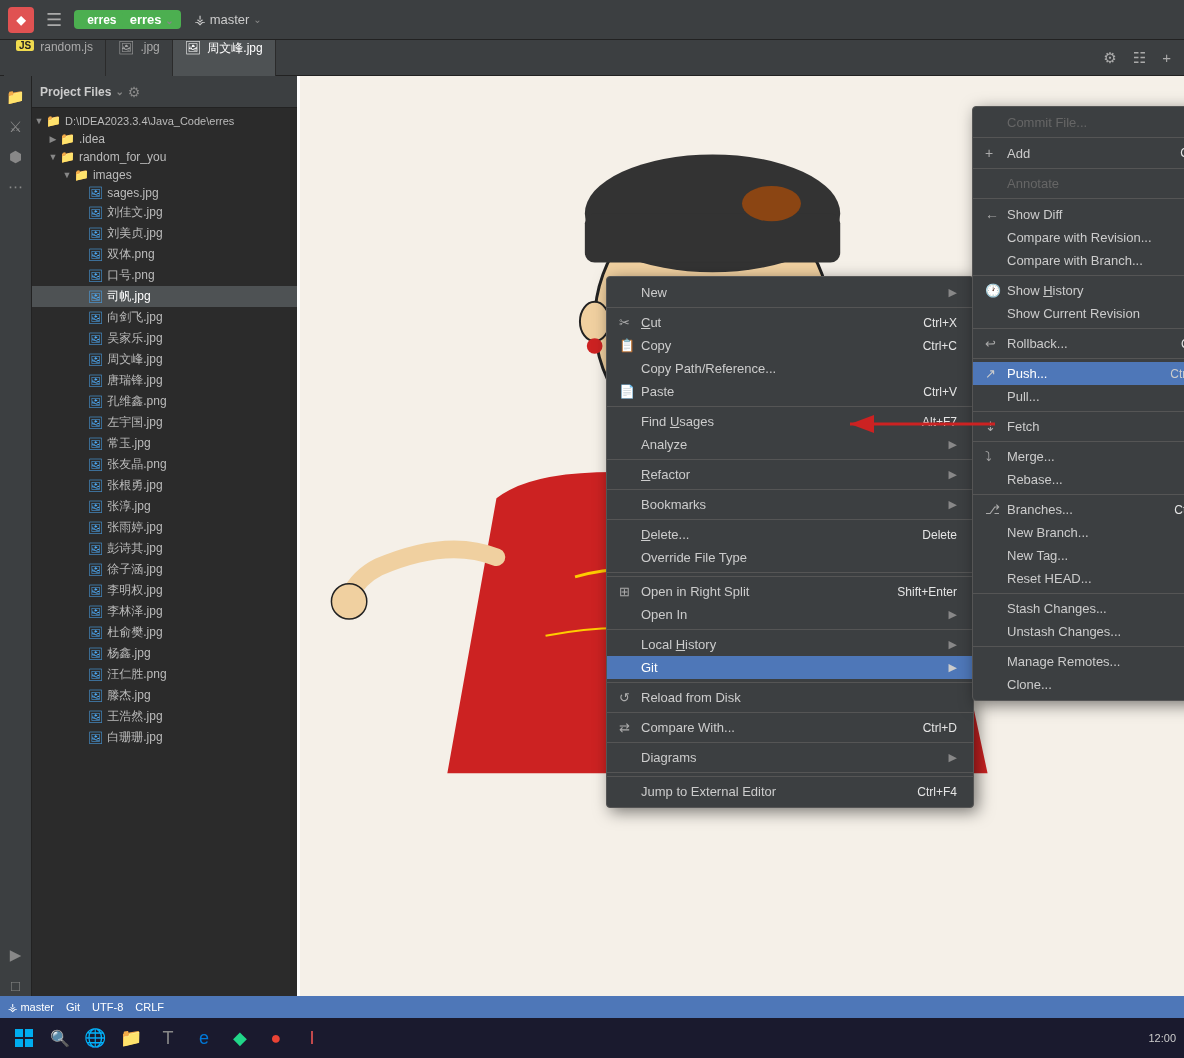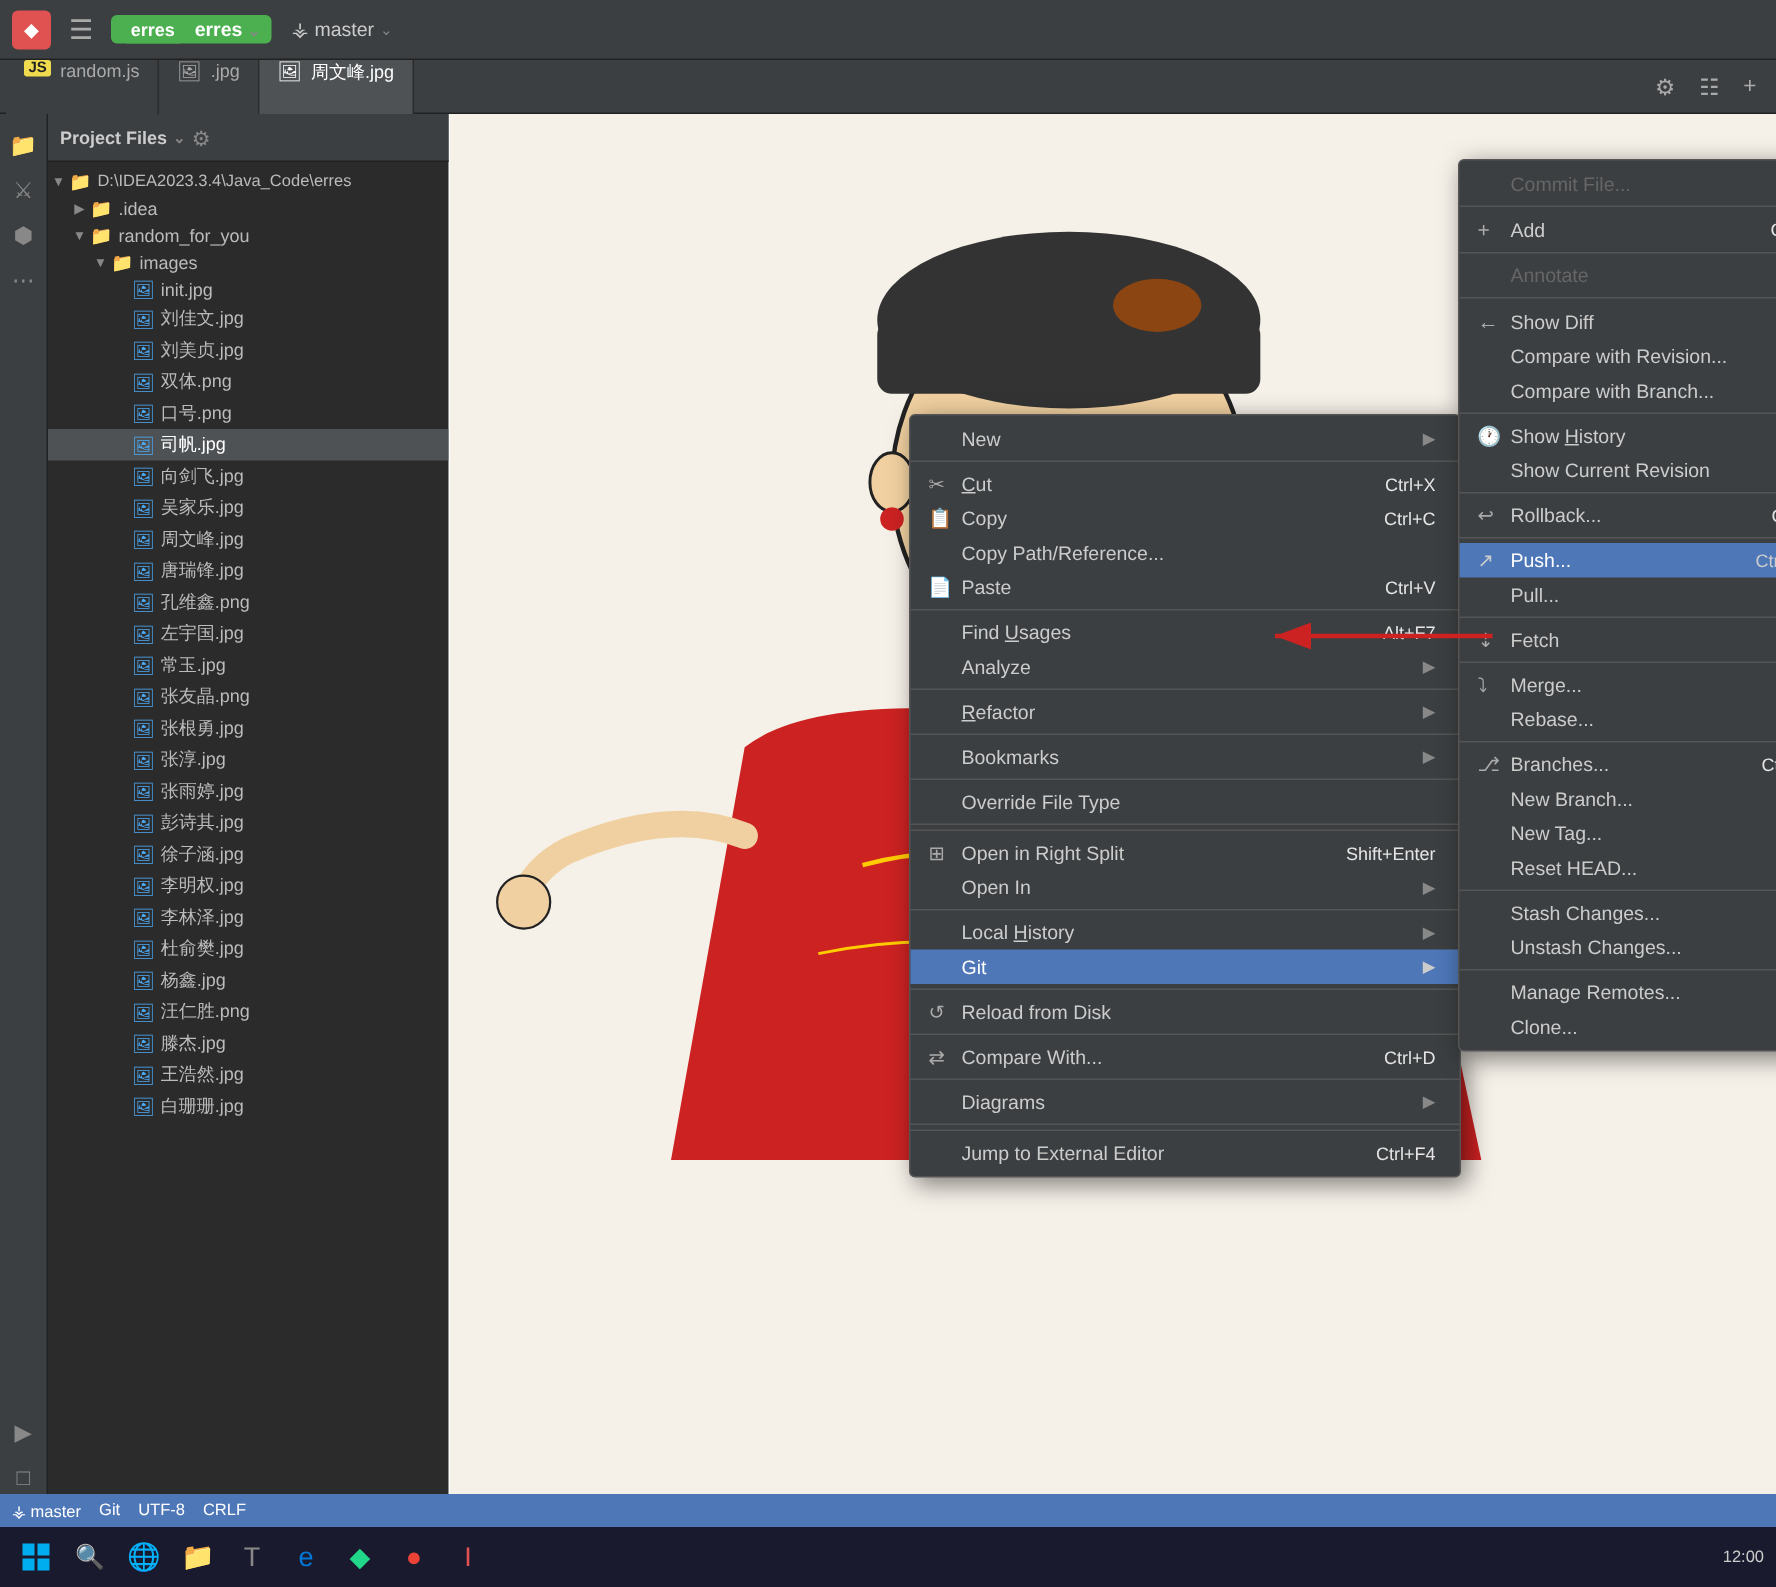--- a/index.html
+++ b/index.html
@@ -98,21 +98,21 @@
       display: flex; align-items: center; justify-content: center;
       color: #888; cursor: pointer; border-radius: 3px; font-size: 15px;
     }
     .left-icon-spacer { flex: 1; }
 
     
     .file-tree-panel {
       width: 268px;
       background: #2b2b2b;
       display: flex; flex-direction: column;
-      border-right: 1px solid #ffffff;
+      border-right: 3px solid #ffffff;
     }
     .file-tree-header {
       height: 32px;
       background: #3c3f41;
       display: flex; align-items: center; padding: 0 8px; gap: 4px;
       font-size: 12px; font-weight: bold; color: #ccc;
       border-bottom: 1px solid #222;
     }
     .file-tree-header-btn { background: none; border: none; color: #888; cursor: pointer; font-size: 14px; }
     .file-tree-body { flex: 1; overflow-y: auto; padding: 4px 0; }
@@ -311,21 +311,21 @@
         <span class="tree-indent" style="width:28px;"></span>
         <span class="tree-arrow">▼</span>
         <span class="tree-file-icon">📁</span>
         <span>images</span>
       </div>
 
       <div class="tree-item">
         <span class="tree-indent" style="width:42px;"></span>
         <span class="tree-arrow" style="width:14px;"></span>
         <span class="tree-file-icon" style="color:#4dabf7;">🖼</span>
-        <span>init.jpg</span>
+        <span>sages.jpg</span>
       </div>
       <div class="tree-item">
         <span class="tree-indent" style="width:42px;"></span>
           <span style="width:14px;display:inline-block;"></span>
         <span class="tree-file-icon" style="color:#4dabf7;">🖼</span>
         <span>刘佳文.jpg</span>
       </div>
       <div class="tree-item">
         <span class="tree-indent" style="width:42px;"></span>
           <span style="width:14px;display:inline-block;"></span>
@@ -585,20 +585,25 @@
       </div>
       <div class="menu-separator"></div>
 
       <div class="menu-item">
         <span class="menu-item-icon"></span>
         <span class="menu-item-label">Bookmarks</span>
         <span class="menu-item-arrow">▶</span>
       </div>
       <div class="menu-separator"></div>
 
+      <div class="menu-item">
+        <span class="menu-item-icon"></span>
+        <span class="menu-item-label"><span class="underline">D</span>elete...</span>
+        <span class="menu-item-shortcut">Delete</span>
+      </div>
 
       <div class="menu-item">
         <span class="menu-item-icon"></span>
         <span class="menu-item-label">Override File Type</span>
       </div>
       <div class="menu-separator"></div>
 
       <div class="menu-separator"></div>
 
       <div class="menu-item">

